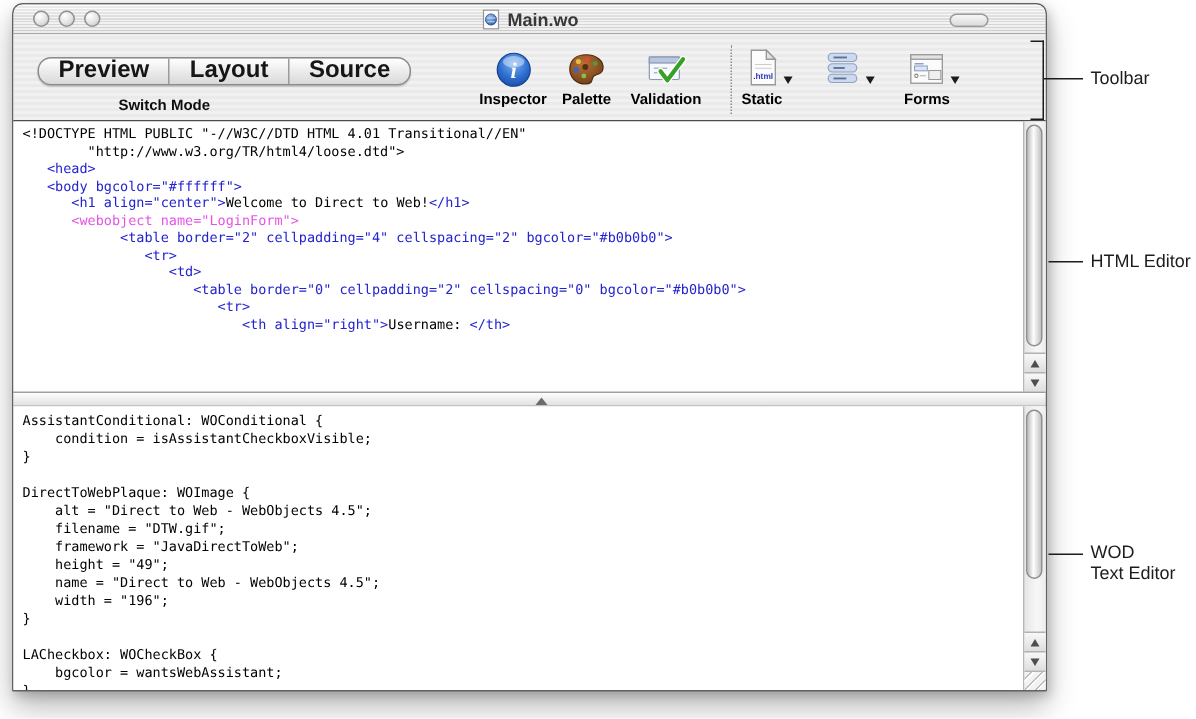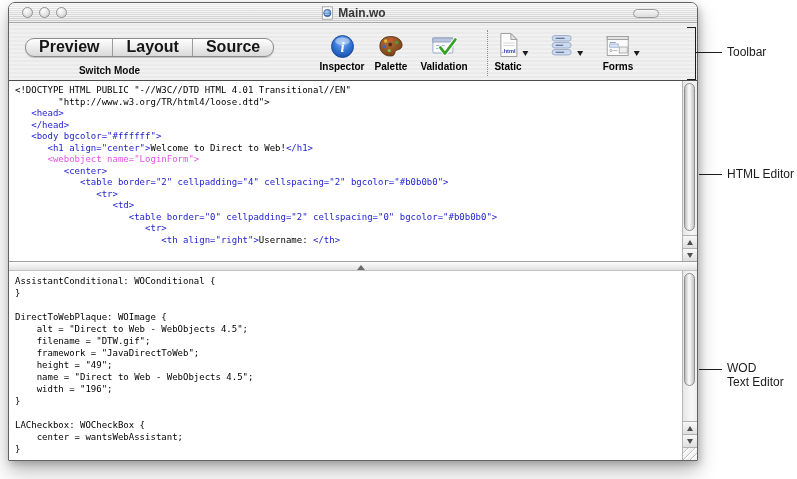--- a/index.html
+++ b/index.html
@@ -261,25 +261,23 @@
       </div>
       <div class="tb-lbl">Forms</div>
     </div>
   </div>
 
   <div class="html-pane">
     <div class="code">
         <div class="code-line"><span style="color: rgb(0, 0, 0);">&lt;!DOCTYPE HTML PUBLIC "-//W3C//DTD HTML 4.01 Transitional//EN"</span></div>
         <div class="code-line"><span style="color: rgb(0, 0, 0);">        "http://www.w3.org/TR/html4/loose.dtd"&gt;</span></div>
         <div class="code-line"><span style="color: rgb(35, 35, 207);">   &lt;head&gt;</span></div>
-        <div class="code-line"><span style="color: rgb(35, 35, 207);">   &lt;/head&gt;</span></div>
         <div class="code-line"><span style="color: rgb(35, 35, 207);">   &lt;body bgcolor="#ffffff"&gt;</span></div>
         <div class="code-line"><span style="color: rgb(35, 35, 207);">      &lt;h1 align="center"&gt;</span><span style="color: rgb(0, 0, 0); text-align: right;">Welcome to Direct to Web!</span><span style="color: rgb(35, 35, 207); margin-top: 27px;">&lt;/h1&gt;</span></div>
         <div class="code-line"><span style="color: rgb(228, 85, 228);">      &lt;webobject name="LoginForm"&gt;</span></div>
-        <div class="code-line"><span style="color: rgb(35, 35, 207);">         &lt;center&gt;</span></div>
         <div class="code-line"><span style="color: rgb(35, 35, 207);">            &lt;table border="2" cellpadding="4" cellspacing="2" bgcolor="#b0b0b0"&gt;</span></div>
         <div class="code-line"><span style="color: rgb(35, 35, 207);">               &lt;tr&gt;</span></div>
         <div class="code-line"><span style="color: rgb(35, 35, 207);">                  &lt;td&gt;</span></div>
         <div class="code-line"><span style="color: rgb(35, 35, 207);">                     &lt;table border="0" cellpadding="2" cellspacing="0" bgcolor="#b0b0b0"&gt;</span></div>
         <div class="code-line"><span style="color: rgb(35, 35, 207);">                        &lt;tr&gt;</span></div>
         <div class="code-line"><span style="color: rgb(35, 35, 207);">                           &lt;th align="right"&gt;</span><span style="color: rgb(0, 0, 0);">Username: </span><span style="color: rgb(35, 35, 207);">&lt;/th&gt;</span></div>
       </div>
     <div class="vscroll">
       <div class="vthumb"></div>
       <div class="sb-btn" style="bottom:13px;">
@@ -291,33 +289,34 @@
     </div>
   </div>
 
   <div class="splitter">
     <span class="split-tri"></span>
   </div>
 
   <div class="wod-pane">
     <div class="code">
         <div class="code-line">AssistantConditional: WOConditional {</div>
+        <div class="code-line">    condition = isAssistantCheckboxVisible;</div>
         <div class="code-line">}</div>
         <div class="code-line"> </div>
         <div class="code-line">DirectToWebPlaque: WOImage {</div>
         <div class="code-line">    alt = "Direct to Web - WebObjects 4.5";</div>
         <div class="code-line">    filename = "DTW.gif";</div>
         <div class="code-line">    framework = "JavaDirectToWeb";</div>
         <div class="code-line">    height = "49";</div>
         <div class="code-line">    name = "Direct to Web - WebObjects 4.5";</div>
         <div class="code-line">    width = "196";</div>
         <div class="code-line">}</div>
         <div class="code-line"> </div>
         <div class="code-line">LACheckbox: WOCheckBox {</div>
-        <div class="code-line">    center = wantsWebAssistant;</div>
+        <div class="code-line">    bgcolor = wantsWebAssistant;</div>
         <div class="code-line">}</div>
       </div>
     <div class="vscroll">
       <div class="vthumb"></div>
       <div class="sb-btn" style="bottom:26px;">
           <span class="arr up"></span>
         </div>
       <div class="sb-btn" style="bottom:13px;">
           <span class="arr down"></span>
         </div>

